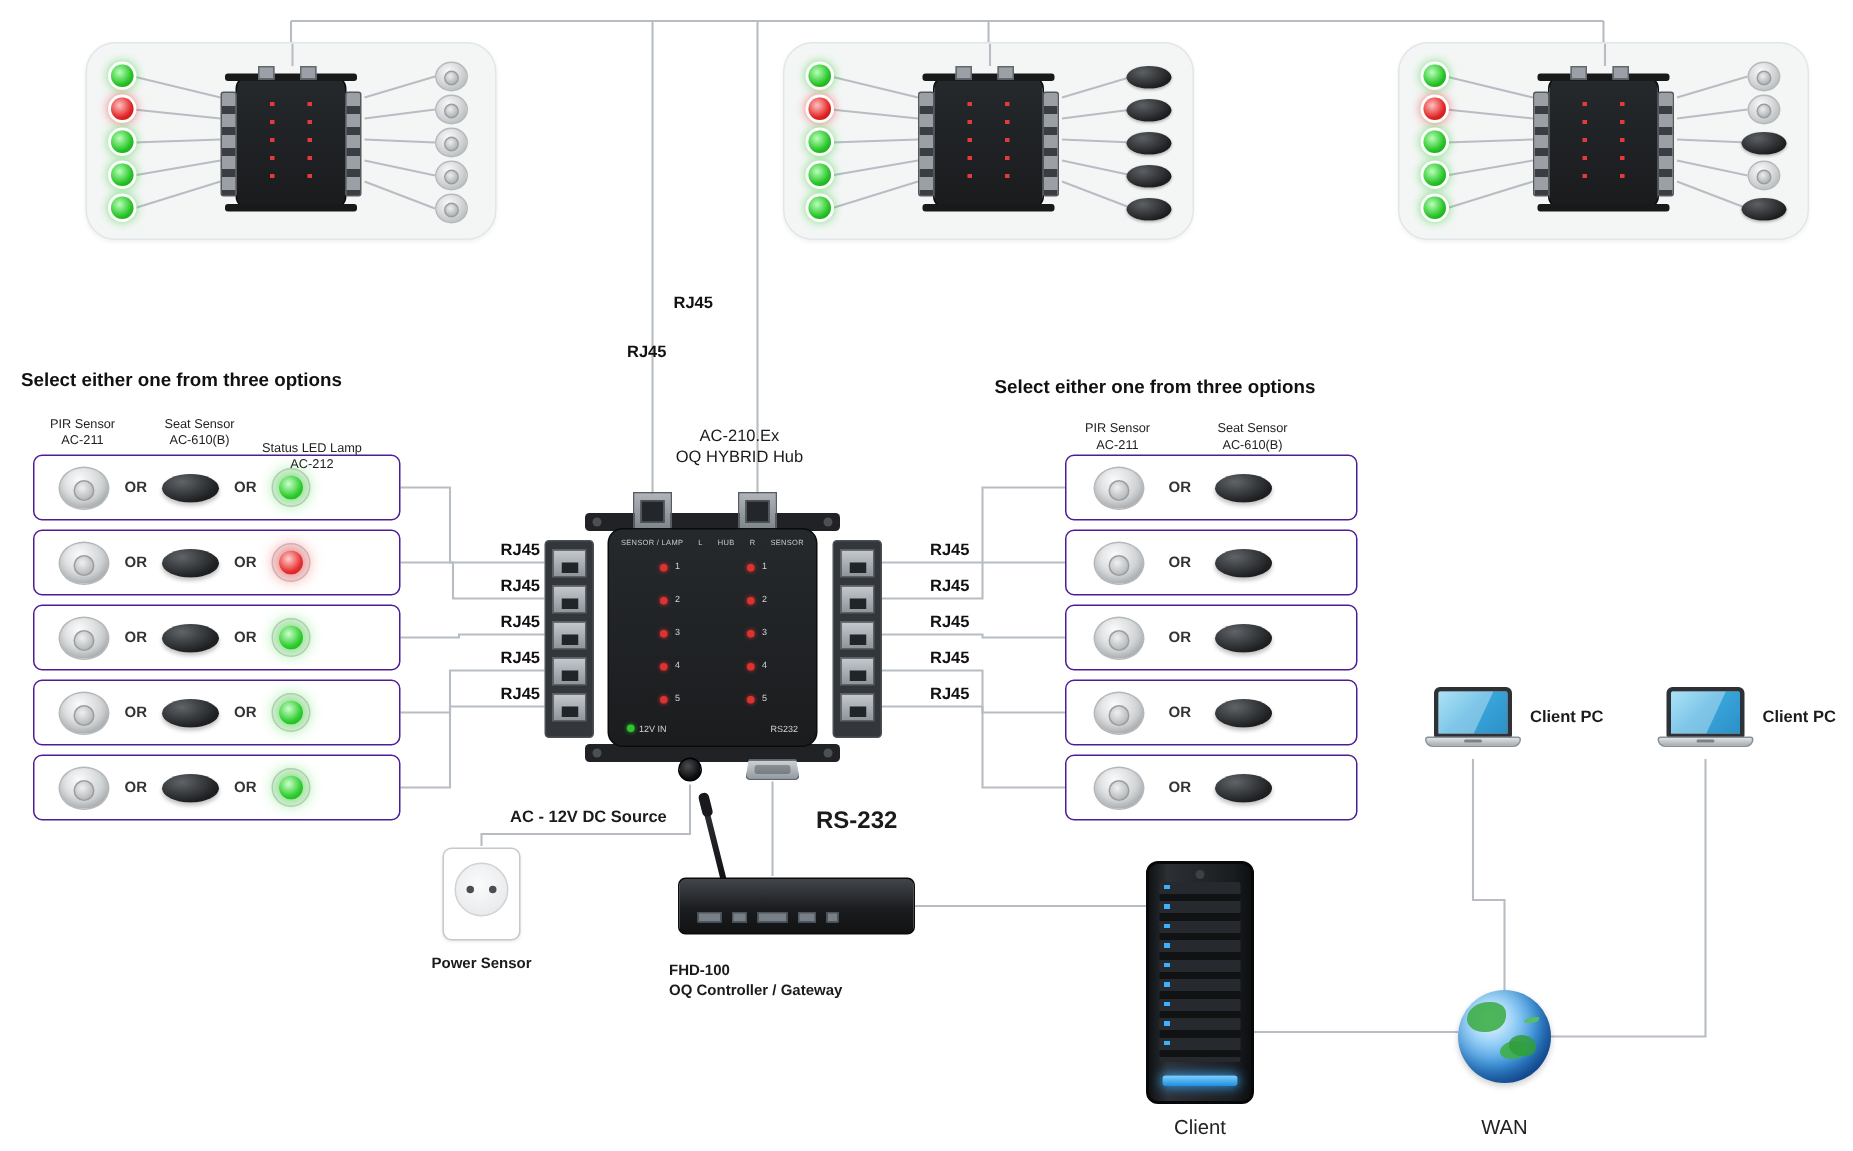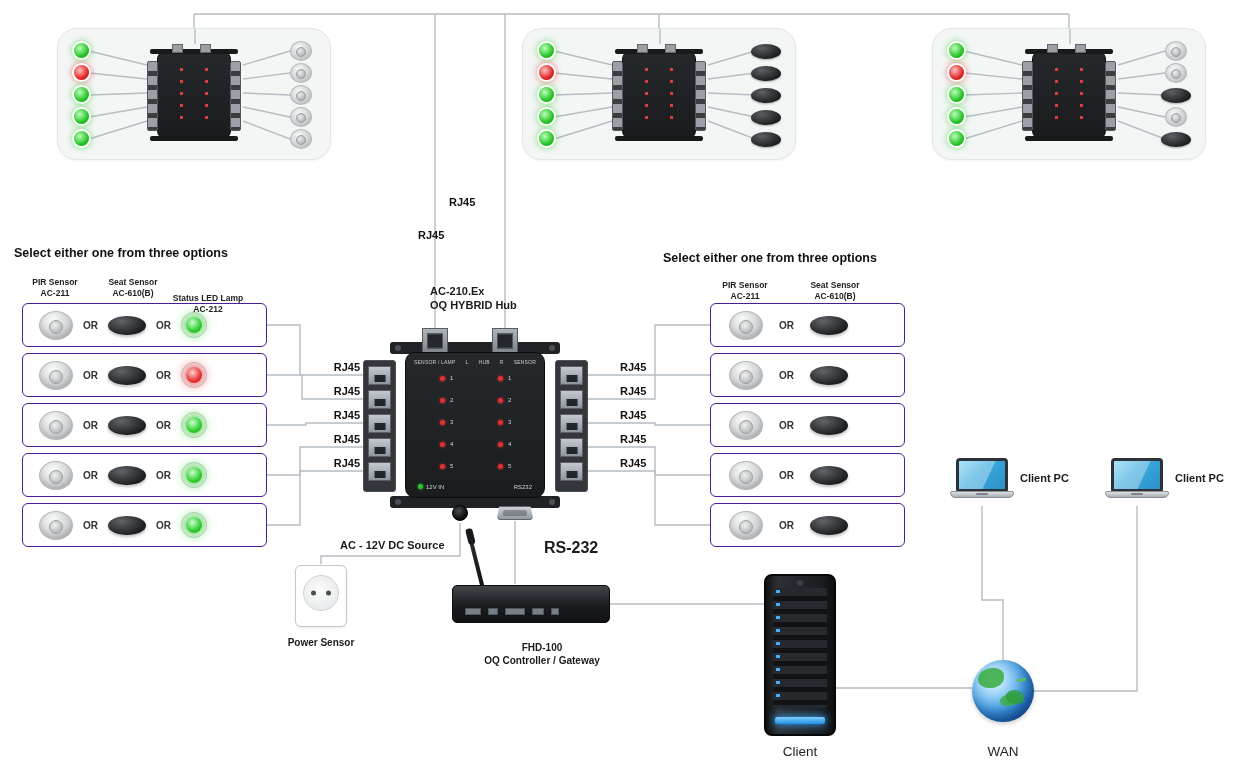--- a/index.html
+++ b/index.html
@@ -7,21 +7,21 @@
   body{font-family:"Liberation Sans",sans-serif;color:#1b1b1b}
   .canvas{position:relative;width:1235px;height:767px;background:#fff;overflow:hidden}
 
   
   .wires{position:absolute;left:0;top:0;z-index:1}
   .wire{fill:none;stroke:#b7bdc3;stroke-width:1.4}
 
   
   .rj45{position:absolute;z-index:5;font-weight:bold;font-size:11px;color:#111}
   .sec-title{position:absolute;z-index:5;font-weight:bold;font-size:12.5px;color:#111}
-  .col-head{position:absolute;z-index:5;text-align:center;font-size:8.5px;font-weight:bold;line-height:1.25;color:#222}
+  .col-head{position:absolute;z-index:5;text-align:center;font-size:8.5px;font-weight:normal;line-height:1.25;color:#222}
   .lab{position:absolute;z-index:5}
   .b{font-weight:bold}
 
   
   .panel{position:absolute;top:28px;width:274px;height:132px;background:#f4f6f6;border:1px solid #e1e6e8;border-radius:20px;z-index:2;box-shadow:0 1px 3px rgba(0,0,0,.06)}
   .panel-wires{position:absolute;left:0;top:0}
   .led-col{position:absolute;left:16px;top:14px;display:flex;flex-direction:column;gap:7px}
   .p-led{width:15px;height:15px;border-radius:50%;background:#ddd;box-shadow:0 0 0 2px #fff}
   .p-led.green{background:radial-gradient(circle at 38% 35%,#b9ffb9,#27c427 60%,#119111);box-shadow:0 0 0 2px #fff,0 0 7px 1px rgba(45,205,45,.85)}
   .p-led.red{background:radial-gradient(circle at 38% 35%,#ffc2c2,#e22525 60%,#a80f0f);box-shadow:0 0 0 2px #fff,0 0 7px 1px rgba(230,45,45,.85)}
@@ -49,21 +49,21 @@
   .sensor{display:block}
   .sensor.dome{width:34px;height:29px;border-radius:50%;background:radial-gradient(circle at 40% 30%,#fbfbfb,#d2d5d7 55%,#a9acae);border:1px solid #b5b8ba;position:relative;box-shadow:inset 0 -3px 5px rgba(0,0,0,.12)}
   .sensor.dome::after{content:"";position:absolute;left:50%;top:58%;transform:translate(-50%,-50%);width:12px;height:12px;border-radius:50%;background:radial-gradient(circle at 40% 35%,#f0f0f0,#a3a6a8);border:1px solid #9b9ea0}
   .sensor.oval{width:38px;height:19px;border-radius:50%;background:radial-gradient(ellipse at 35% 28%,#606468,#1d1f21 70%);box-shadow:0 2px 3px rgba(0,0,0,.25)}
   .lamp{width:26px;height:26px;border-radius:50%;background:#f2f2f2;border:1px solid #ccc;position:relative}
   .lamp::after{content:"";position:absolute;left:50%;top:50%;transform:translate(-50%,-50%);width:16px;height:16px;border-radius:50%;background:#ddd}
   .lamp.green::after{background:radial-gradient(circle at 40% 35%,#ccffcc,#2ecc2e 60%,#16a616);box-shadow:0 0 10px 3px rgba(50,215,50,.6)}
   .lamp.red::after{background:radial-gradient(circle at 40% 35%,#ffd0d0,#e63030 60%,#ba1414);box-shadow:0 0 10px 3px rgba(235,60,60,.6)}
 
   
-  .hub-label{position:absolute;left:430px;top:284px;width:150px;font-weight:bold;font-size:11px;line-height:1.3;z-index:5}
+  .hub-label{position:absolute;left:418px;top:284px;width:150px;text-align:center;font-weight:normal;font-size:11px;line-height:1.3;z-index:5}
   .top-port{position:absolute;top:328px;width:26px;height:25px;background:linear-gradient(#aeb4b9,#7f868c);border:1px solid #565c62;z-index:3}
   .top-port::after{content:"";position:absolute;left:50%;top:50%;transform:translate(-50%,-50%);width:14px;height:13px;background:#23262a;border:1px solid #51565b}
   .flange{position:absolute;left:390px;width:170px;height:12px;background:#202225;border-radius:3px;z-index:2}
   .flange::before,.flange::after{content:"";position:absolute;top:3px;width:6px;height:6px;border-radius:50%;background:#4b5055}
   .flange::before{left:5px}.flange::after{right:5px}
   .hub-body{position:absolute;left:405px;top:352px;width:140px;height:146px;background:linear-gradient(#26292c,#1a1c1e);border:1px solid #0a0b0c;border-radius:10px;z-index:3}
   .hub-face-top{position:absolute;top:6px;left:8px;right:8px;display:flex;justify-content:space-between;font-size:5px;color:#c7ccd1;letter-spacing:.2px}
   .hub-leds{position:absolute;top:22px;display:flex;flex-direction:column;gap:16px}
   .hub-leds.hl{left:34px}.hub-leds.hr{left:92px}
   .hub-led-row{display:flex;align-items:center;gap:5px;font-size:6px;color:#cfd4d8}
@@ -479,21 +479,21 @@
   <div class="antenna"></div>
   <div class="fhd">
     <div class="fhd-ports">
       <span class="fp1"></span>
       <span class="fp2"></span>
       <span class="fp3"></span>
       <span class="fp4"></span>
       <span class="fp5"></span>
     </div>
   </div>
-  <div class="lab b" style="left:456px;top:641px;width:172px;text-align:center;font-size:10px;line-height:1.3">
+  <div class="lab b" style="left:446px;top:641px;width:172px;text-align:left;font-size:10px;line-height:1.3">
     <div>FHD-100</div>
     <div>OQ Controller / Gateway</div>
   </div>
 
   <div class="server">
     <span class="server-top"></span>
     <span class="server-slots"></span>
     <span class="server-leds"></span>
     <span class="server-glow"></span>
   </div>

